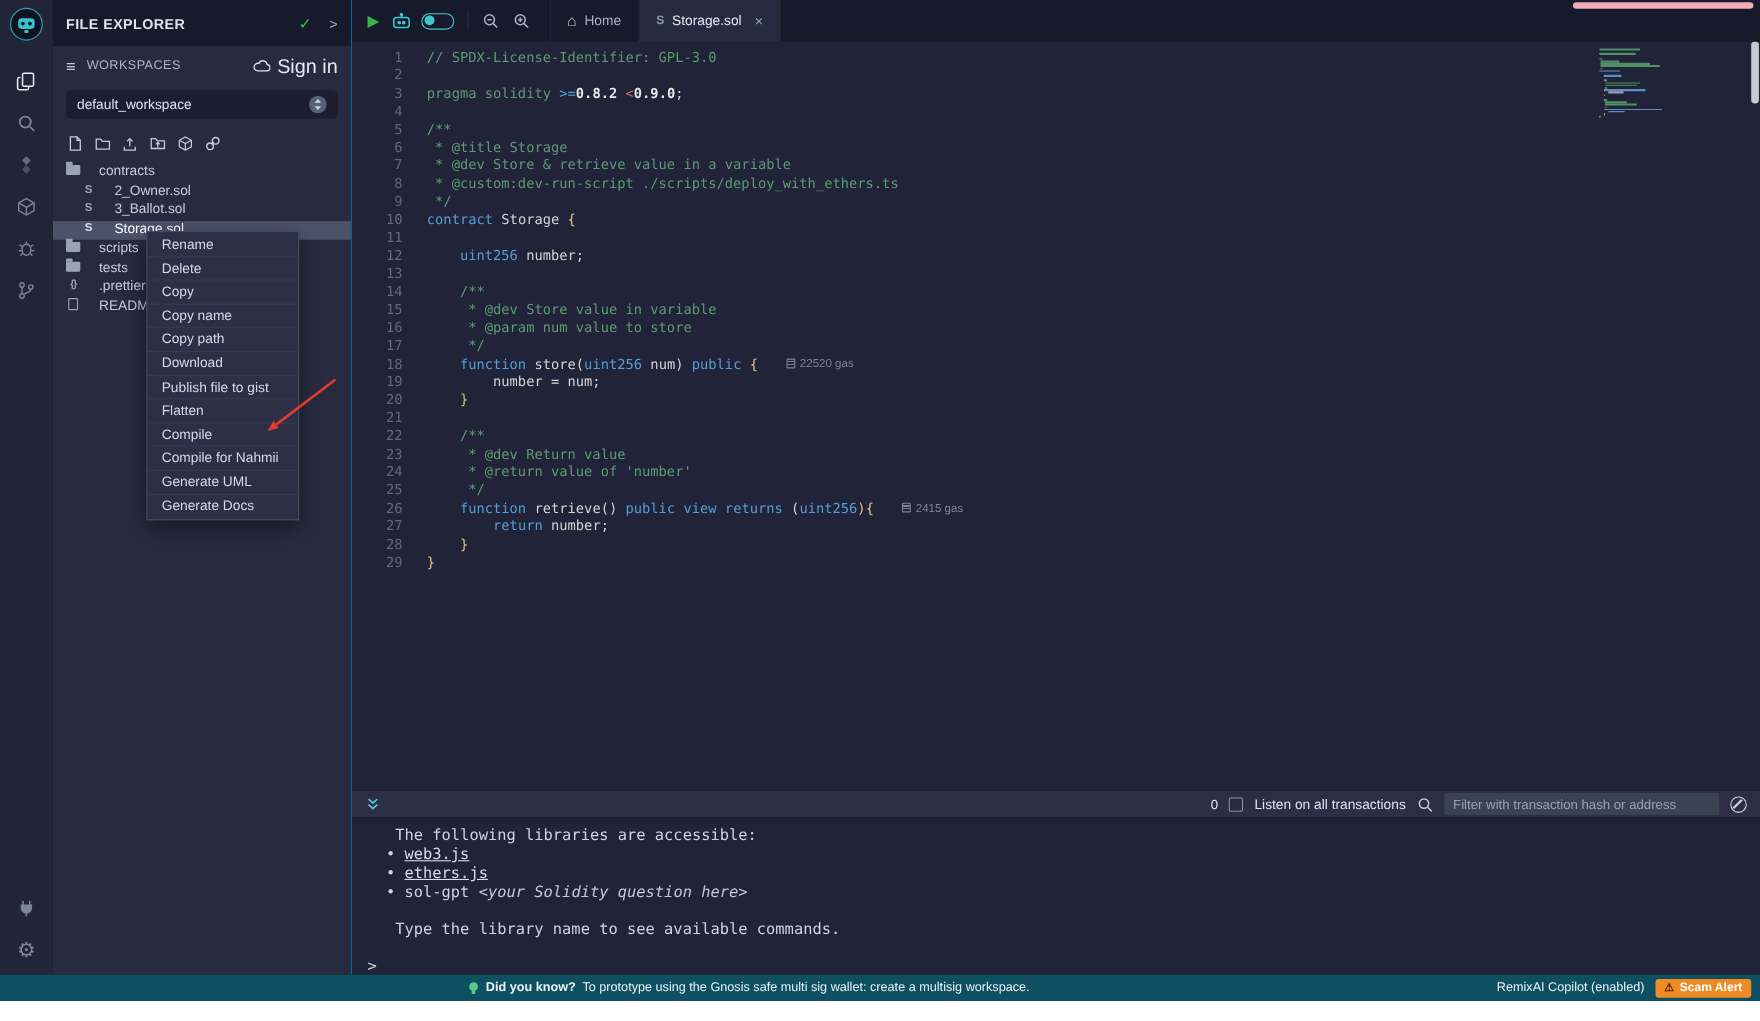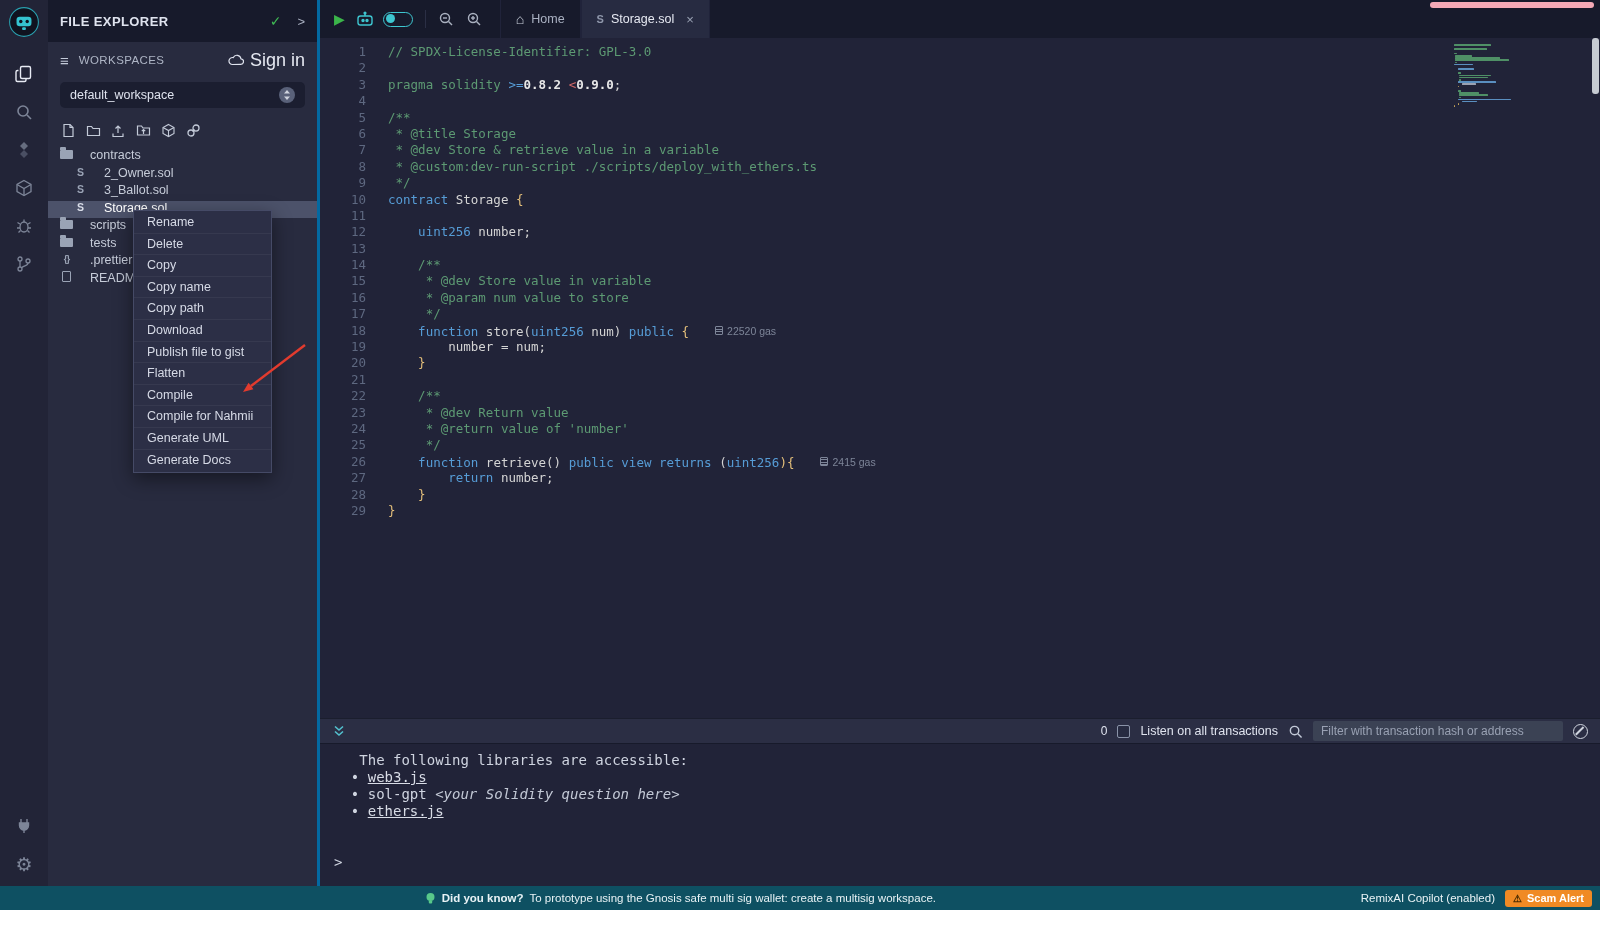--- a/index.html
+++ b/index.html
@@ -9,21 +9,21 @@
 
 .activity-bar{position:absolute;left:0;top:0;width:48px;height:886px;background:#222437;display:flex;flex-direction:column;align-items:center;padding:6px 0 10px;gap:14px;z-index:5}
 .ab-logo{width:32px;height:32px;margin-bottom:10px;cursor:pointer}
 .ab-icon{width:24px;height:24px;display:flex;align-items:center;justify-content:center;color:#7d8598;cursor:pointer}
 .ab-icon.active{color:#e8ebf4}
 .ab-icon.active svg{stroke:#e8ebf4}
 .ab-spacer{flex:1}
 .ab-gear{font-size:19px;line-height:19px}
 
 
-.side-panel{position:absolute;left:48px;top:0;width:272px;height:886px;background:#282b3f;border-right:3px solid #0369a1;z-index:4}
+.side-panel{position:absolute;left:48px;top:0;width:272px;height:886px;background:#282b3f;border-right:1px solid #0369a1;z-index:4}
 .panel-header{height:42px;background:#171a2b;display:flex;align-items:center;padding:0 12px}
 .panel-title{font-size:13px;font-weight:600;letter-spacing:.4px;color:#dfe3ee}
 .ph-check{margin-left:auto;color:#3fba54;font-size:14px;cursor:pointer}
 .ph-chev{margin-left:16px;color:#aab1c2;font-size:13px;cursor:pointer}
 .ws-row{display:flex;align-items:center;height:28px;padding:0 12px;margin-top:4px}
 .ws-burger{color:#c3cad8;font-size:15px;margin-right:10px;cursor:pointer}
 .ws-label{font-size:11.5px;letter-spacing:.4px;color:#aeb5c5}
 .ws-signin{margin-left:auto;display:flex;align-items:center;gap:6px;color:#e6e9f2;font-size:18px;cursor:pointer}
 .ws-select{margin:8px 12px 0;height:26px;background:#1b1e30;border-radius:5px;display:flex;align-items:center;padding:0 10px;color:#dfe3ee;font-size:12.5px;cursor:pointer}
 .caret-circle{margin-left:auto;width:16px;height:16px;border-radius:50%;background:#596179;display:flex;align-items:center;justify-content:center}
@@ -397,23 +397,24 @@
             <line x1="10.5" y1="10.5" x2="14.5" y2="14.5"></line>
           </svg>
       </span>
       <input class="tb-input" placeholder="Filter with transaction hash or address" style="">
       <span class="tb-ban"></span>
     </div>
   </div>
   <div class="terminal">
       <div class="term-line"><span class="tt-pln">   The following libraries are accessible:</span></div>
       <div class="term-line"><span class="tt-pln">  • </span><span class="tt-link">web3.js</span></div>
+      <div class="term-line"><span class="tt-pln">  • </span><span class="tt-link">ethers.js</span></div>
       <div class="term-line"><span class="tt-pln">  • </span><span class="tt-pln">sol-gpt </span><span class="tt-it">&lt;your Solidity question here&gt;</span></div>
-      <div class="term-line"><span class="tt-pln">  • </span><span class="tt-link">ethers.js</span></div>
       <div class="term-line"></div>
+      <div class="term-line"><span class="tt-pln">   Type the library name to see available commands.</span></div>
       <div class="term-line"></div>
       <div class="term-line"><span class="tt-pln">&gt;</span></div>
     </div>
 
   <footer class="status-bar">
     <div class="sb-center">
       <svg width="11" height="13" viewBox="0 0 11 13">
           <circle cx="5.5" cy="5" r="4" fill="#58c98a"></circle>
           <rect x="3.8" y="8.6" width="3.4" height="3" rx="1" fill="#58c98a"></rect>
         </svg>

